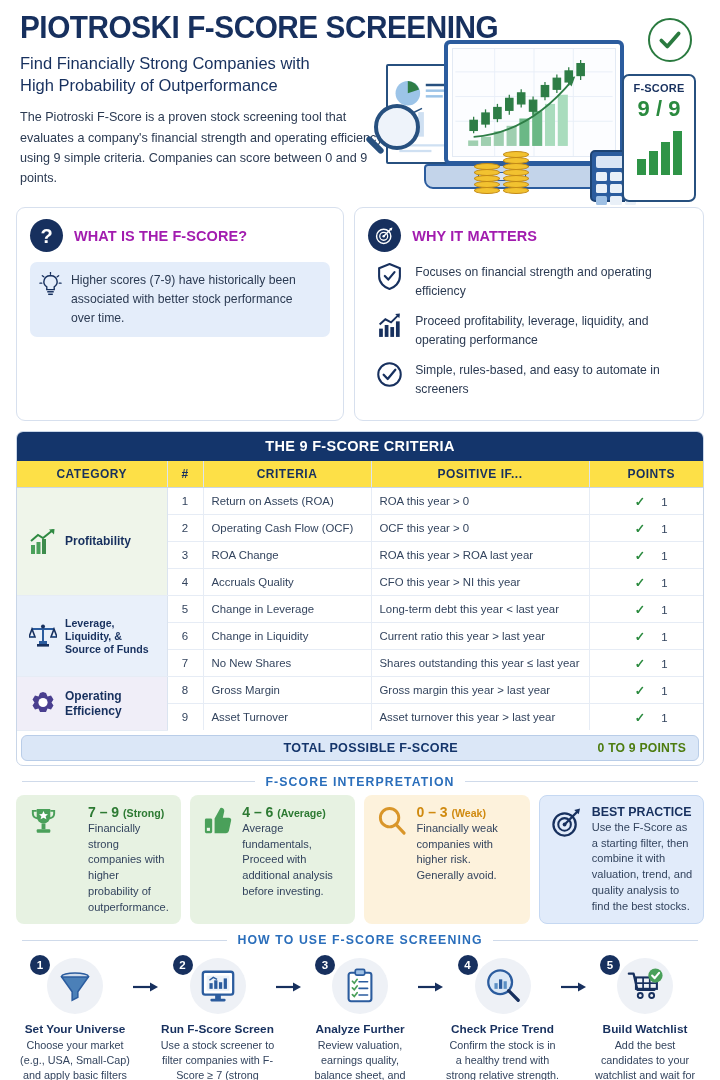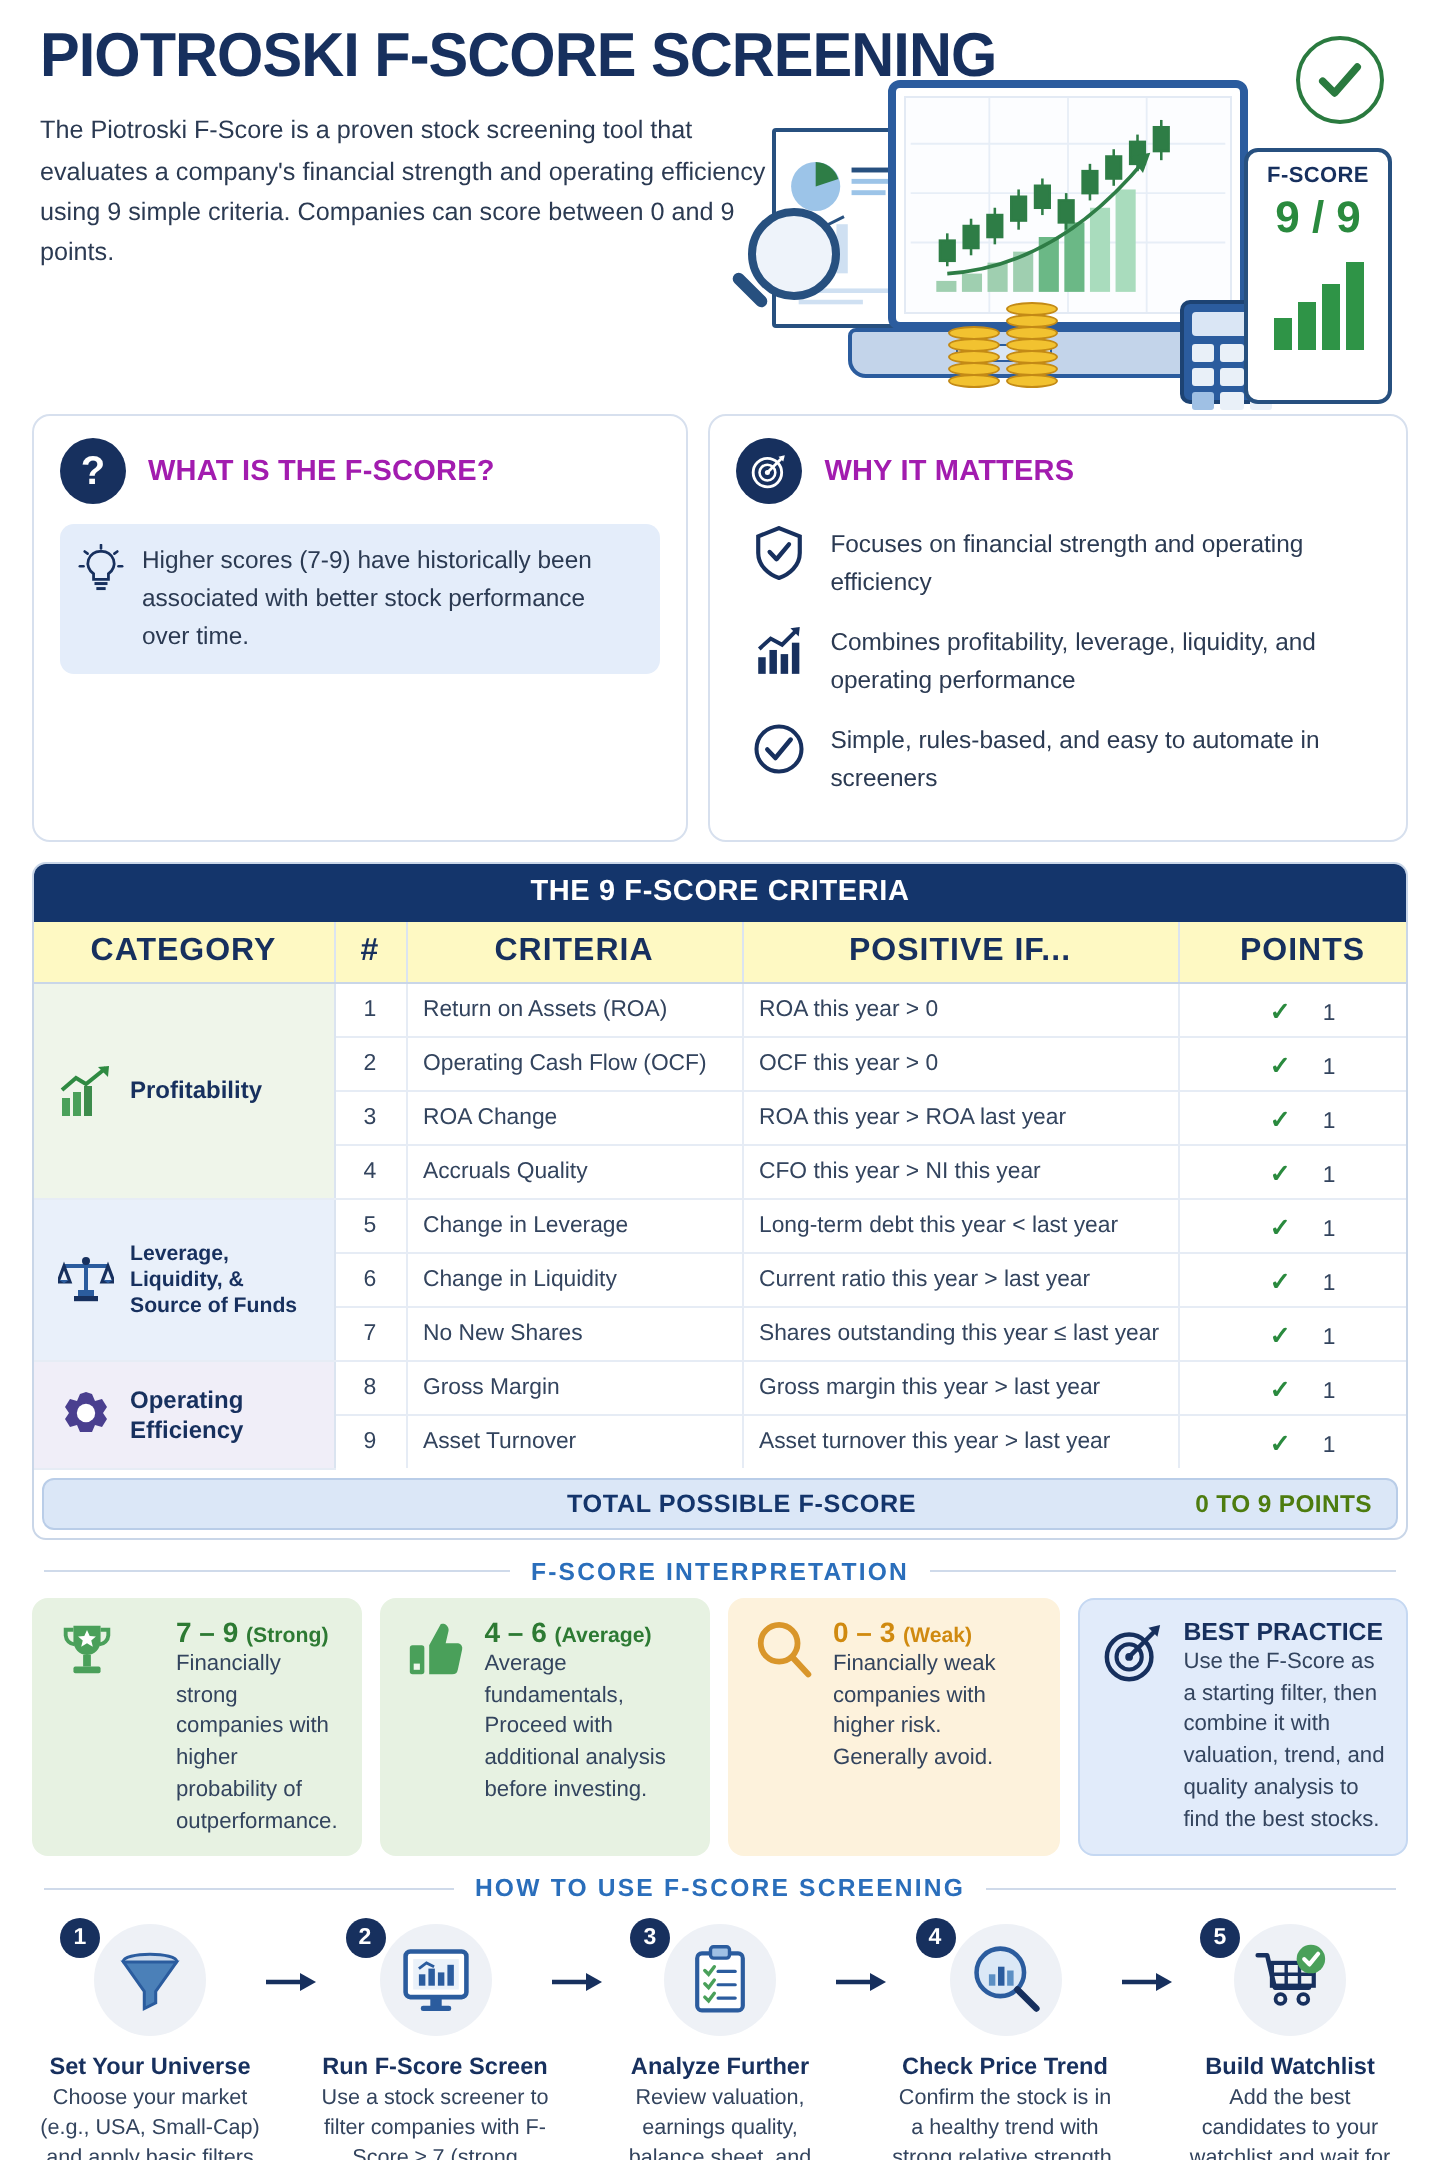--- a/index.html
+++ b/index.html
@@ -82,21 +82,21 @@
   .bullet { display:flex; gap:11px; align-items:flex-start; margin-bottom:10px; padding-left:6px;}
   .bullet .bico { width:30px; height:30px; flex:none; display:flex; align-items:center; justify-content:center; }
   .bullet .bico svg { width:27px; height:27px; }
   .bullet p { font-size:12.2px; line-height:1.52; color:#2b3a52; padding-top:2px;}
 
   
   .tbl-wrap { margin: 10px 6px 0 6px; border:1px solid #c9d6e8; border-radius:7px; overflow:hidden; background:#fff; }
   .tbl-title { background:#14356b; color:#fff; text-align:center; font-size:14.5px;
     font-weight:700; letter-spacing:0.3px; padding: 6px 0 7px 0; }
   table { width:100%; border-collapse: collapse; table-layout: fixed; }
-  thead th { background:#fef9c3; color:#17305e; font-size:16px; font-weight:700;
+  thead th { background:#fde047; color:#17305e; font-size:12px; font-weight:700;
     letter-spacing:0.5px; padding: 6px 0; border-bottom:1px solid #c9d6e8; border-right:1px solid #dbe4f0; }
   thead th:last-child { border-right:none; }
   tbody td { font-size:11.4px; color:#33445e; padding: 5.5px 8px;
     border-bottom:1px solid #e6ecf5; border-right:1px solid #e6ecf5; }
   tbody td:last-child { border-right:none; }
   tbody tr:last-child td { border-bottom:none; }
   td.num { text-align:center; font-size:11.5px; color:#33445e; }
   td.pts { text-align:center; }
   td.pts .ck { color:#2a8a3e; font-weight:700; margin-right:16px; font-size:12.5px; }
   td.cat { vertical-align: middle; padding: 4px 6px; border-right:1px solid #dbe4f0; }
@@ -150,20 +150,24 @@
   .arrow svg { width:26px; height:12px; }
 </style>
 </head>
 <body>
 
 <div class="page">
 
   <div class="hero">
     <div class="hero-left">
       <div class="hero-title">PIOTROSKI F-SCORE SCREENING</div>
+      <div class="hero-sub">
+        <div>Find Financially Strong Companies with</div>
+        <div>High Probability of Outperformance</div>
+      </div>
       <div class="hero-body">The Piotroski F-Score is a proven stock screening tool that evaluates a company's financial strength and operating efficiency using 9 simple criteria. Companies can score between 0 and 9 points.</div>
     </div>
 
     <div class="hero-right">
       <div class="illus">
 
         <div class="doc">
           <svg viewBox="0 0 72 100" style="width:100%;height:100%">
             <circle cx="21" cy="28" r="13" fill="#9cc4e8"></circle>
             <path d="M21 28 L21 15 A13 13 0 0 1 33 24 Z" fill="#2e7d46"></path>
@@ -346,21 +350,21 @@
         <span class="bico">
           <svg viewBox="0 0 24 26">
             <rect x="2" y="16" width="3.6" height="8" fill="#17305e"></rect>
             <rect x="7.4" y="12.5" width="3.6" height="11.5" fill="#17305e"></rect>
             <rect x="12.8" y="14.5" width="3.6" height="9.5" fill="#17305e"></rect>
             <rect x="18.2" y="9" width="3.6" height="15" fill="#17305e"></rect>
             <path d="M2.5 12 L8 7 L13.5 10 L21 2.5" stroke="#17305e" stroke-width="1.9" fill="none"></path>
             <path d="M17.5 2 L22 1.5 L21.5 6 Z" fill="#17305e"></path>
           </svg>
         </span>
-        <p>Combines profitability, leverage, liquidity, and operating performance</p>
+        <p>Proceed profitability, leverage, liquidity, and operating performance</p>
       </div>
 
       <div class="bullet">
         <span class="bico">
           <svg viewBox="0 0 24 24">
             <circle cx="12" cy="12" r="10" fill="none" stroke="#17305e" stroke-width="1.8"></circle>
             <path d="M6.8 12.2 L10.4 16 L17.2 7.8" stroke="#17305e" stroke-width="2" fill="none" stroke-linecap="round" stroke-linejoin="round"></path>
           </svg>
         </span>
         <p>Simple, rules-based, and easy to automate in screeners</p>

